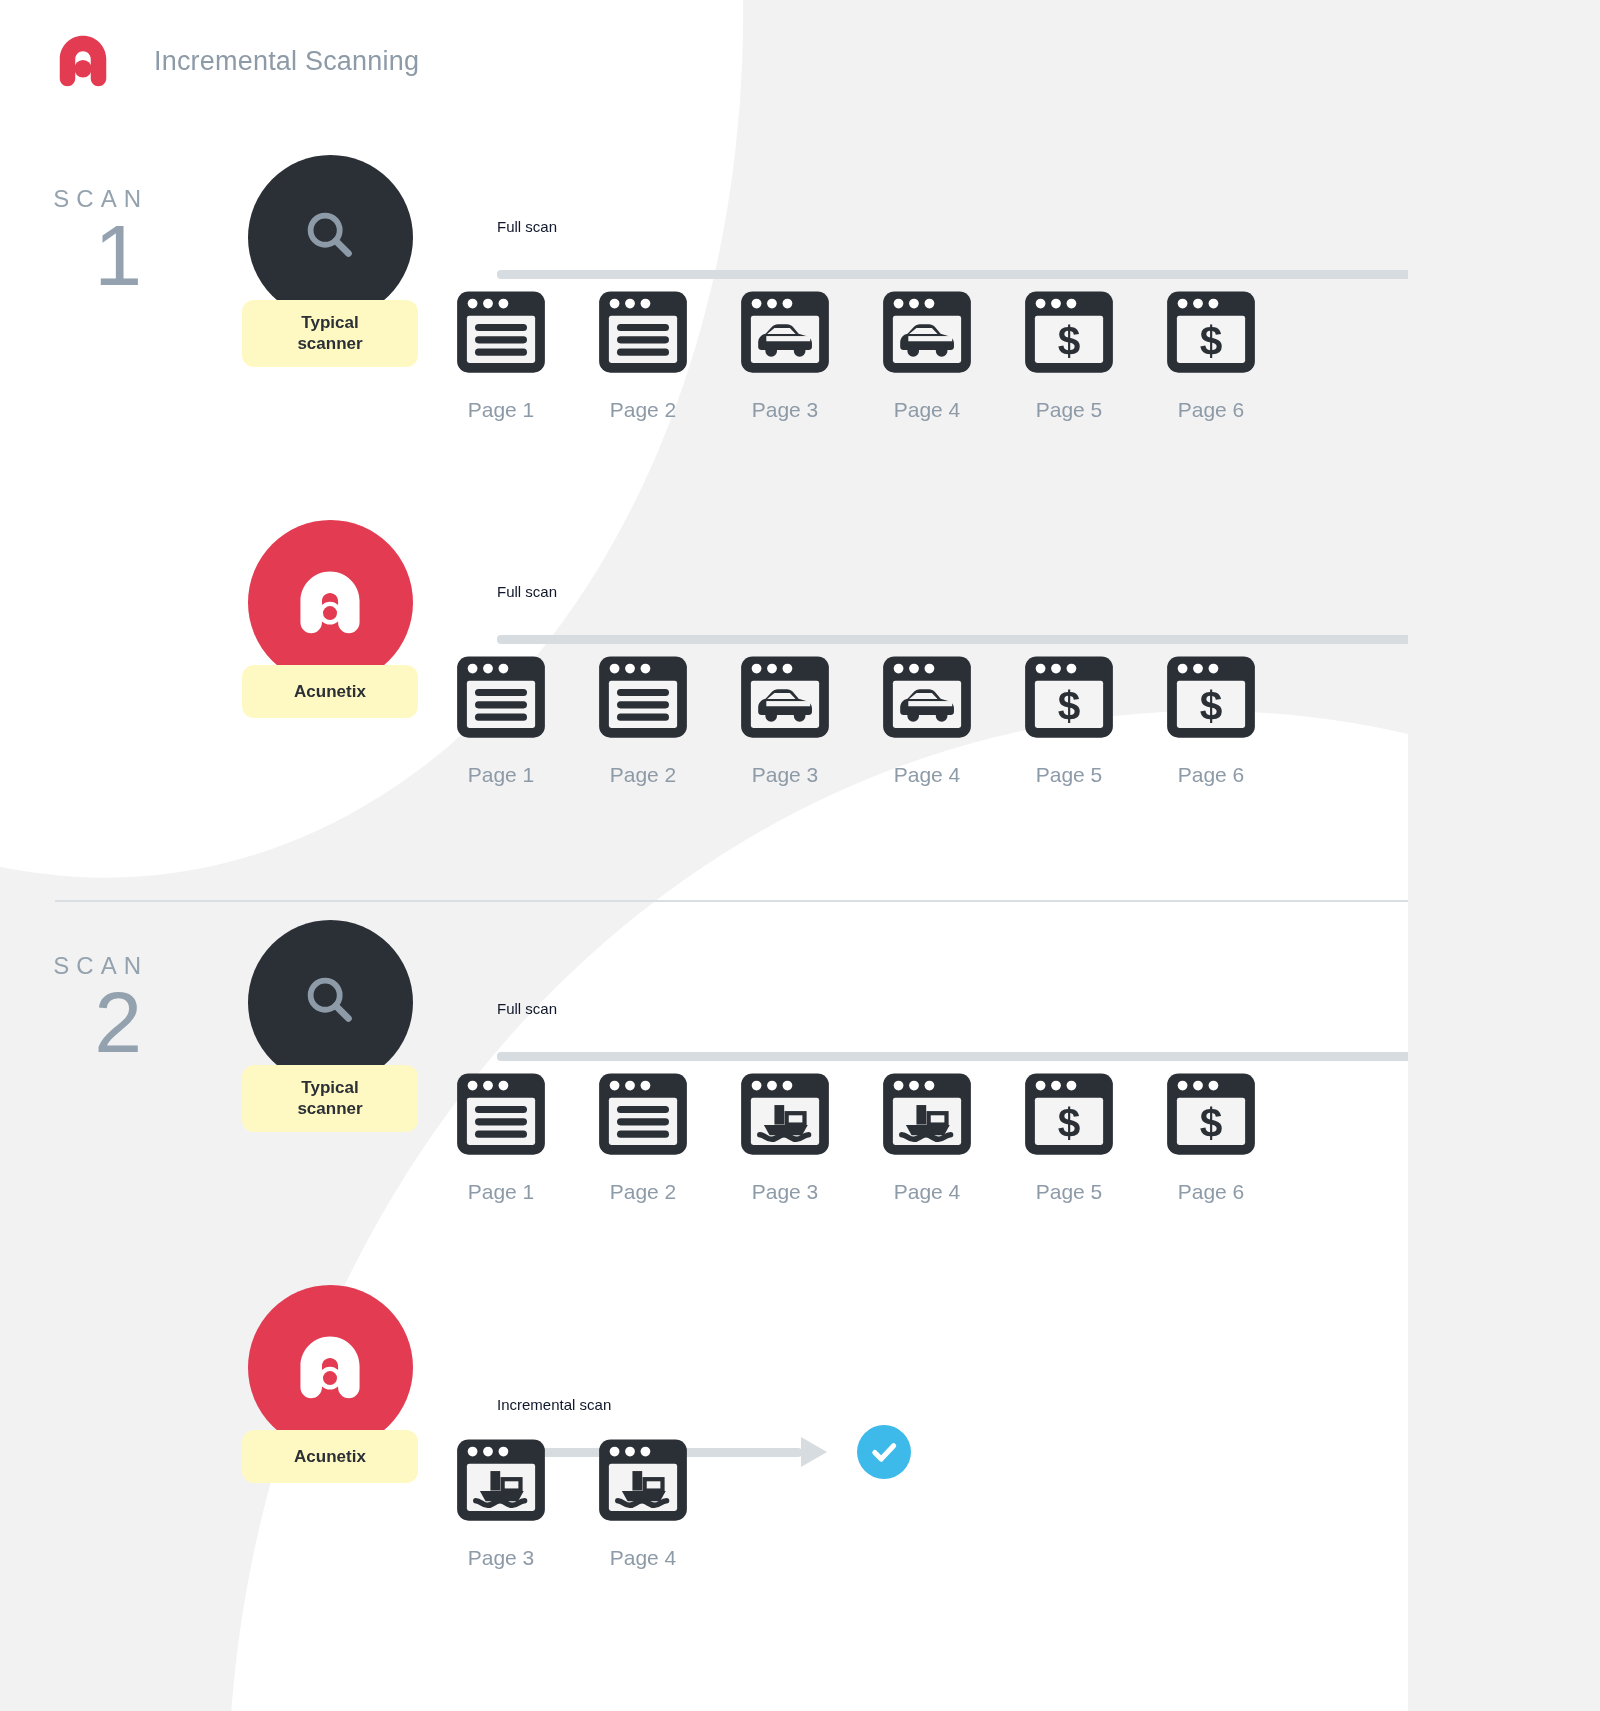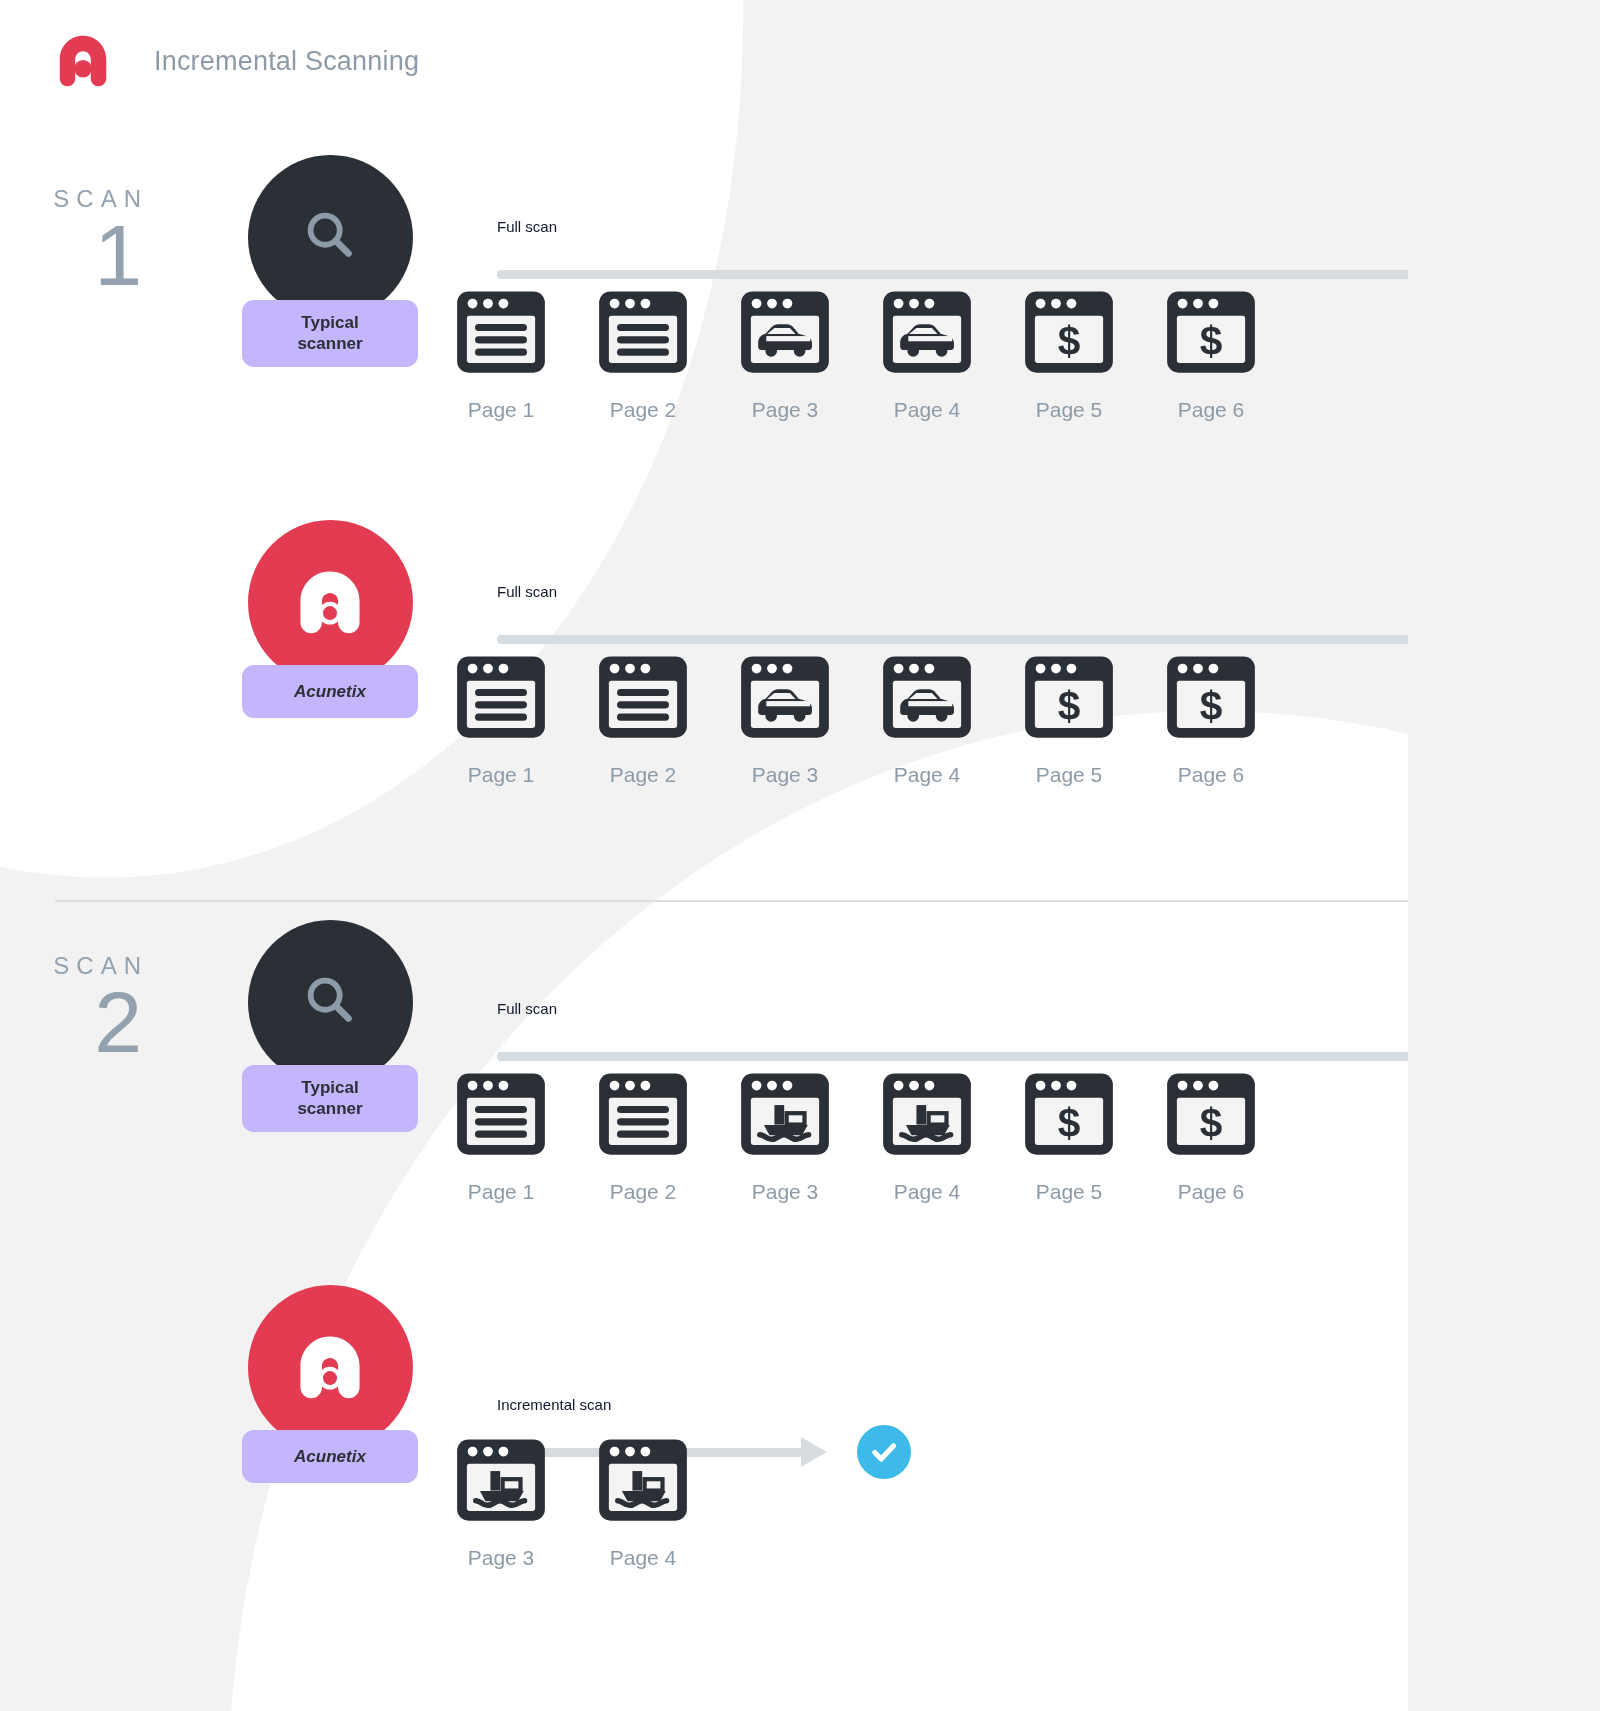--- a/index.html
+++ b/index.html
@@ -90,30 +90,30 @@
     border-radius: 50%;
     margin: 0 auto;
     display: flex; align-items: center; justify-content: center;
     position: relative;
   }
   .avatar.dark { background: #2b2f36; }
   .avatar.red  { background: #e23b52; }
   .badge {
     position: relative;
     margin: -20px auto 0;
-    background: #c4b5fd;
+    background: #fef9c3;
     color: #2b2f36;
     font-size: 17px;
     font-weight: bold;
     border-radius: 12px;
     padding: 12px 10px;
     width: 176px;
     line-height: 1.25;
   }
-  .badge.one-line { padding: 16px 19px; font-style: italic; }
+  .badge.one-line { padding: 16px 19px; }
 
   
   .track { position: absolute; }
   .track-label {
     font-size: 15px;
     color: #0f172a;
     margin-bottom: 12px;
     white-space: nowrap;
   }
   .arrow-row { display: flex; align-items: center; }

